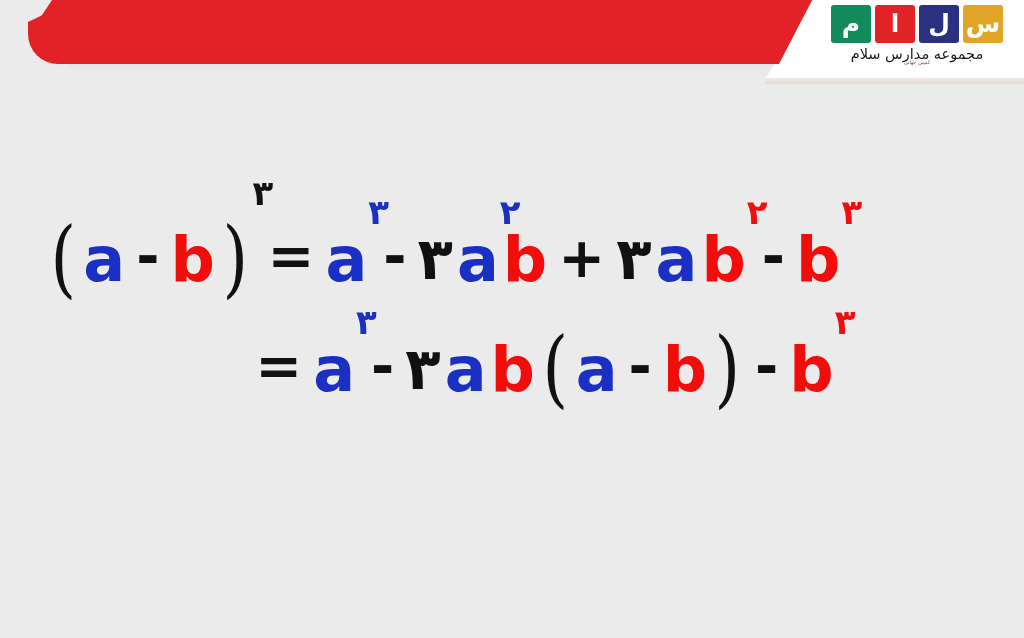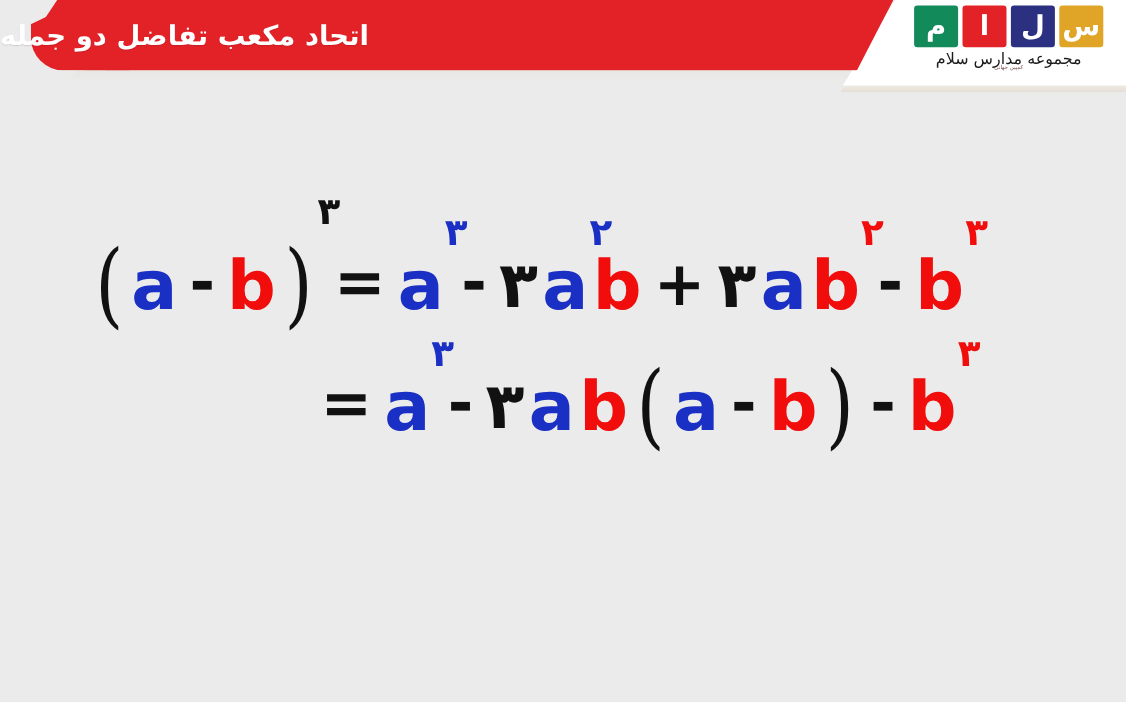--- a/index.html
+++ b/index.html
@@ -165,23 +165,22 @@
     color: #7a4b4b;
     direction: rtl;
     margin-top: -3px;
     letter-spacing: 0.3px;
   }
 
   
   .formula-area {
     position: absolute;
     top: 210px;
-    left: 12px;
+    left: 0;
     width: 913px;
-    padding-left: 24px;
   }
   .eq-line {
     display: flex;
     align-items: baseline;
     justify-content: center;
     white-space: nowrap;
     font-family: "DejaVu Sans", sans-serif;
     font-weight: bold;
     font-size: 62px;
     color: #111111;
@@ -255,21 +254,20 @@
   <div class="header">
 
     <div class="header-shadow"></div>
     <div class="header-white-shadow"></div>
     <div class="header-white"></div>
 
     <div class="header-ribbon"></div>
     <div class="header-ribbon-round"></div>
     <div class="header-ribbon-tail"></div>
 
-    <div class="header-title">اتحاد مکعب تفاضل دو جمله</div>
 
     <div class="logo">
       <div class="logo-squares">
         <div class="logo-sq" style="background:#128a5a">م</div>
         <div class="logo-sq" style="background:#e32228">ا</div>
         <div class="logo-sq" style="background:#2b3080">ل</div>
         <div class="logo-sq" style="background:#e0a526">س</div>
       </div>
       <div class="logo-caption">مجموعه مدارس سلام</div>
       <div class="logo-subcaption">کمپین جهانی</div>

